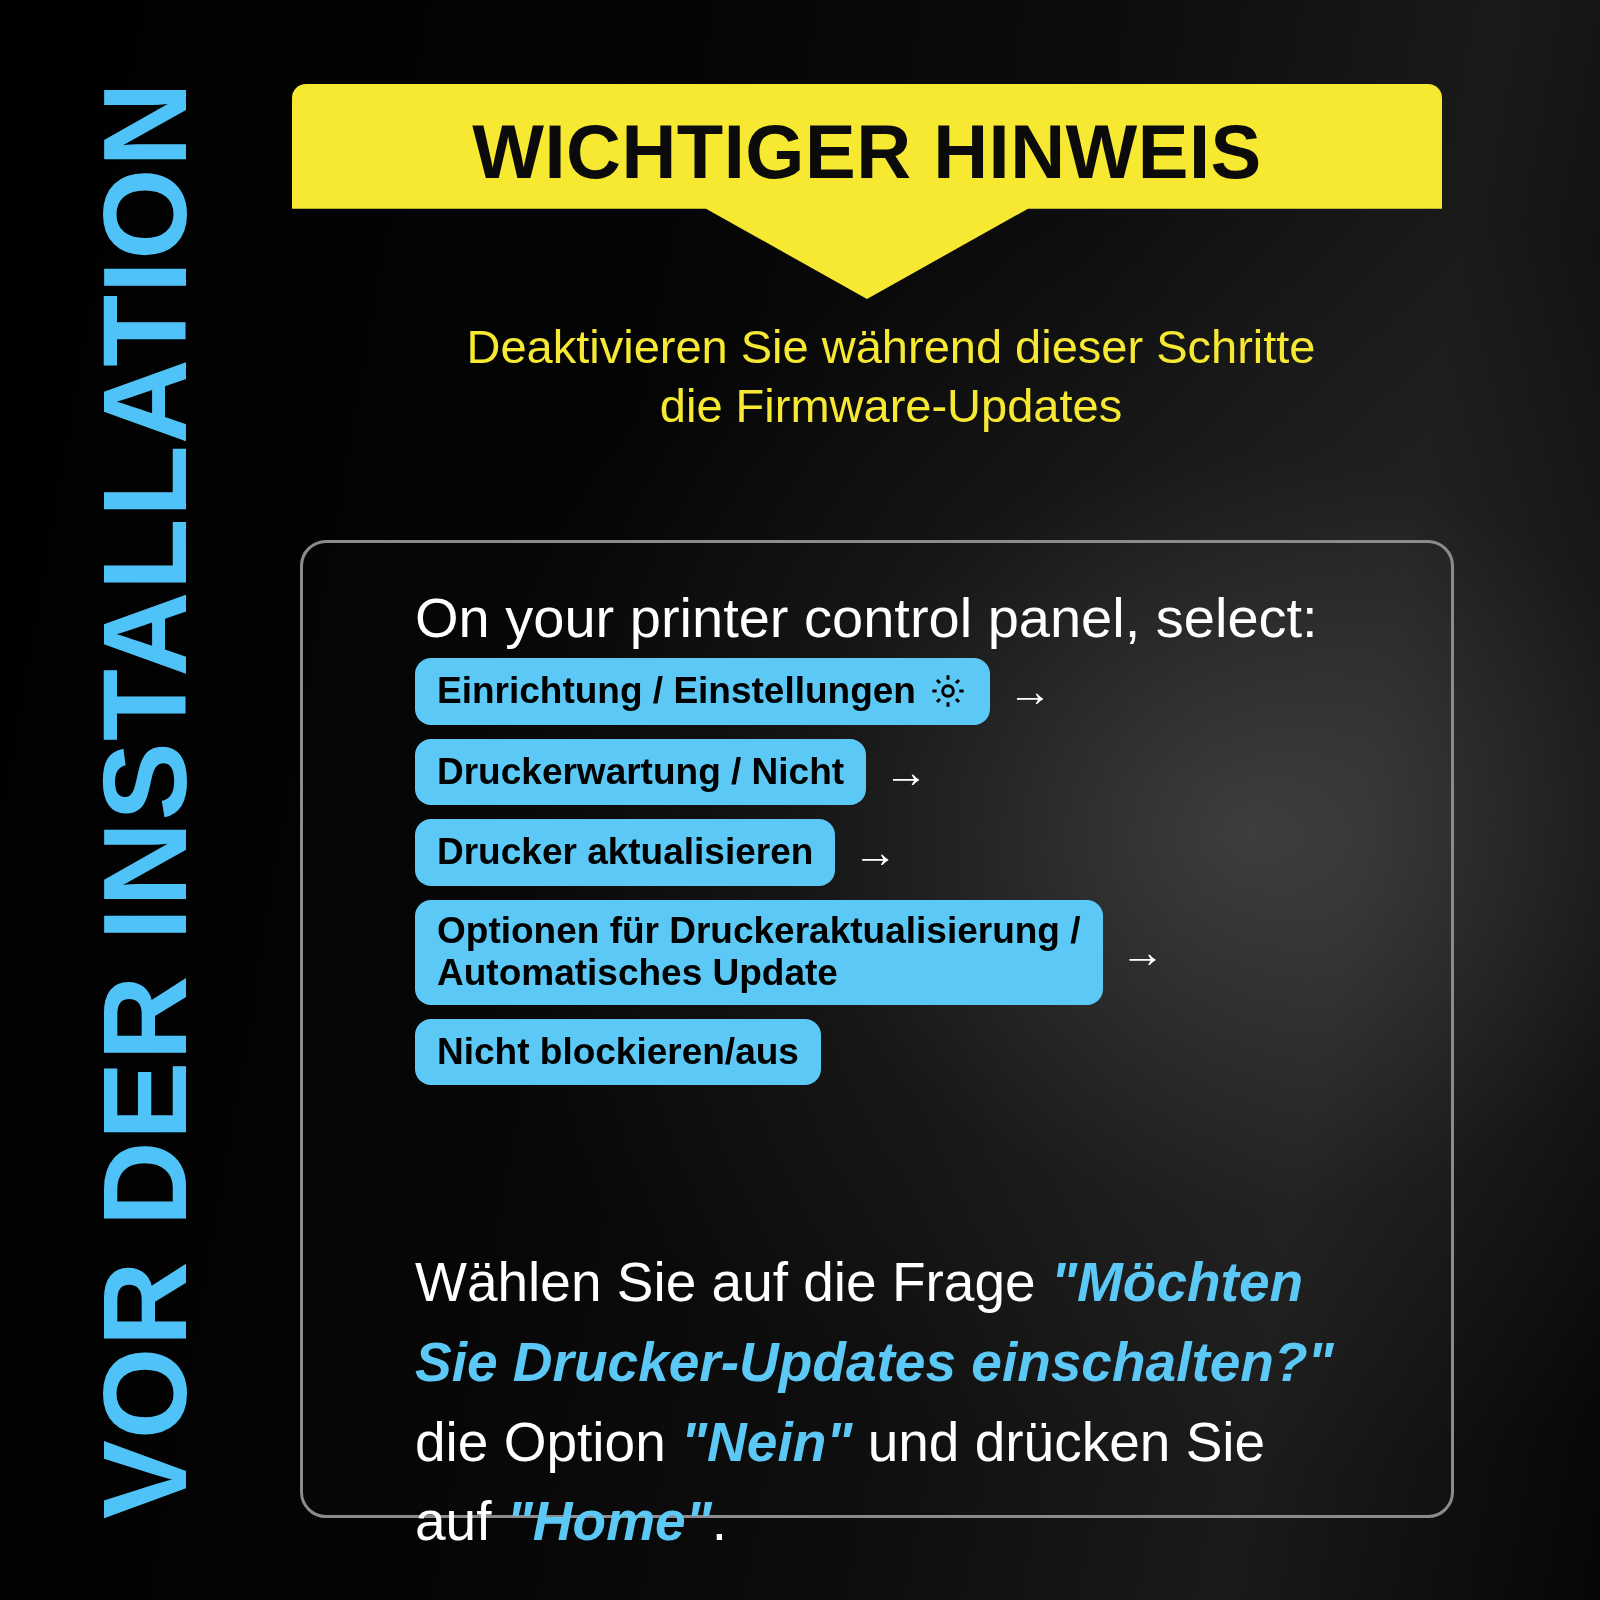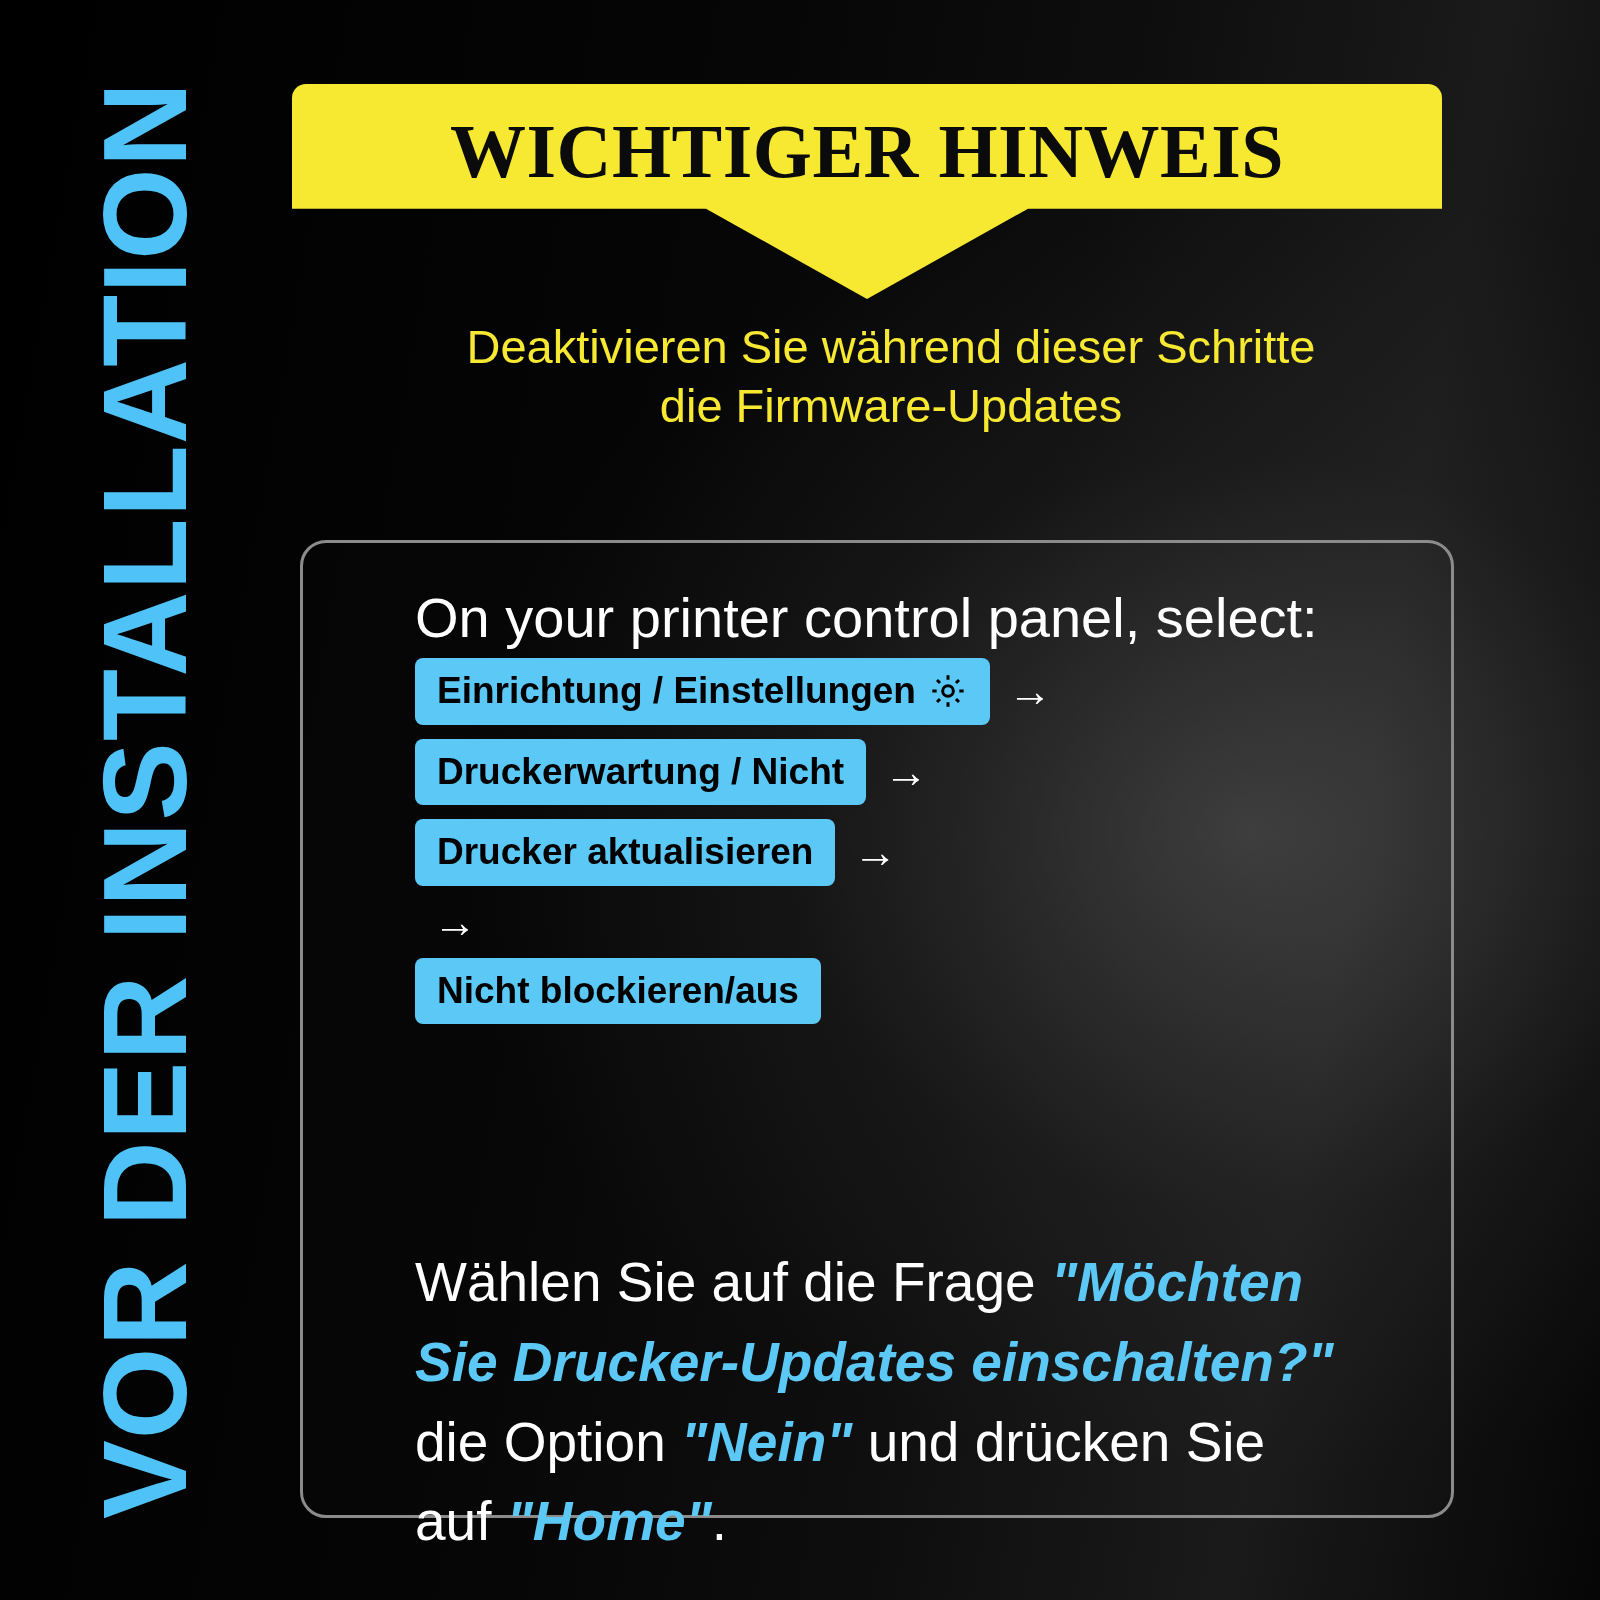--- a/index.html
+++ b/index.html
@@ -44,21 +44,20 @@
     font-family: "Liberation Sans", sans-serif;
   }
 
   
   #banner {
     position: absolute;
     left: 292px;
     top: 84px;
     width: 1150px;
     height: 215px;
-    font-family: Liberation Serif, serif;
   }
   #banner .plate {
     position: absolute;
     inset: 0;
     background: #f7e832;
     border-radius: 14px 14px 0 0;
     clip-path: polygon(0% 0%, 100% 0%, 100% 58%, 64% 58%, 50% 100%, 36% 58%, 0% 58%);
   }
   #banner .title {
     position: absolute;
@@ -123,21 +122,21 @@
   .step {
     display: flex;
     align-items: center;
     margin-bottom: 14px;
   }
   .chip {
     background: #5bc8f5;
     color: #000;
     font-size: 37px;
     font-weight: bold;
-    border-radius: 8px;
+    border-radius: 16px;
     padding: 12px 22px;
     display: inline-flex;
     align-items: center;
     gap: 12px;
     line-height: 1.15;
   }
   .chip.two-line {
     padding: 10px 22px;
   }
   .chip .ln { display: block; }
@@ -211,20 +210,26 @@
         <div class="chip">Druckerwartung / Nicht</div>
         <div class="arrow">→</div>
       </div>
 
       <div class="step">
         <div class="chip">Drucker aktualisieren</div>
         <div class="arrow">→</div>
       </div>
 
       <div class="step">
+        <div class="chip two-line">
+          <span>
+            <span class="ln">Optionen für Druckeraktualisierung /</span>
+            <span class="ln">Automatisches Update</span>
+          </span>
+        </div>
         <div class="arrow">→</div>
       </div>
 
       <div class="step">
         <div class="chip">Nicht blockieren/aus</div>
       </div>
 
     </div>
 
     <div id="closing">

